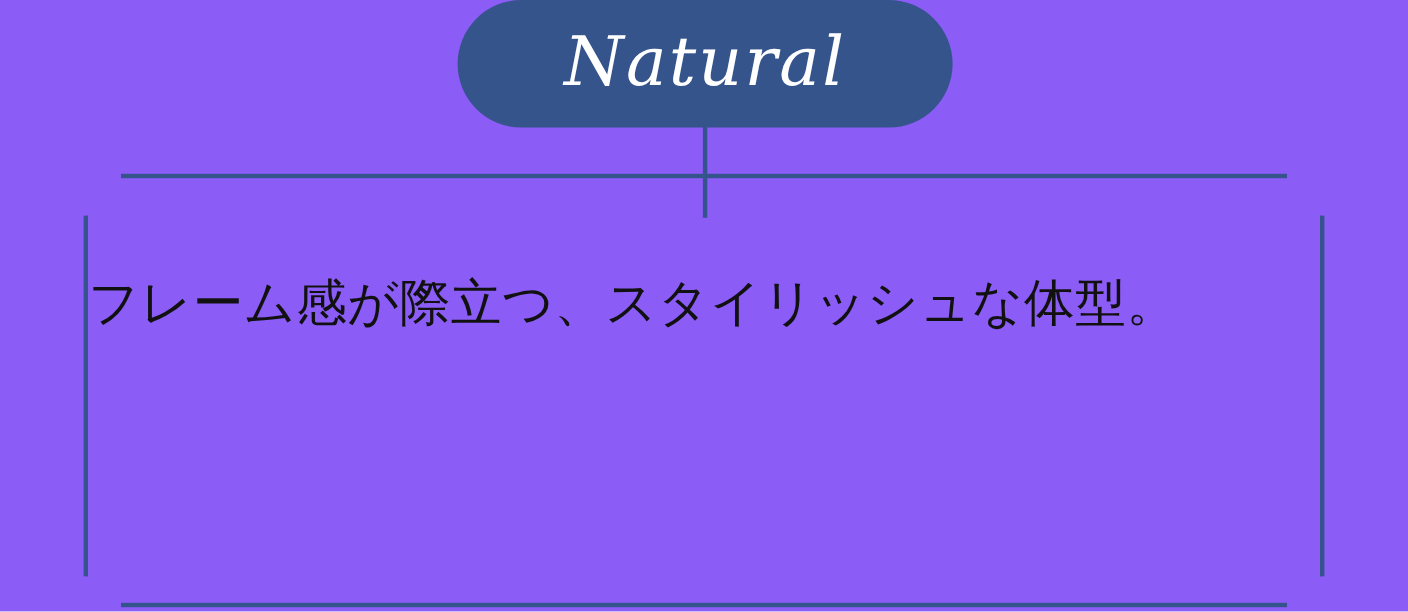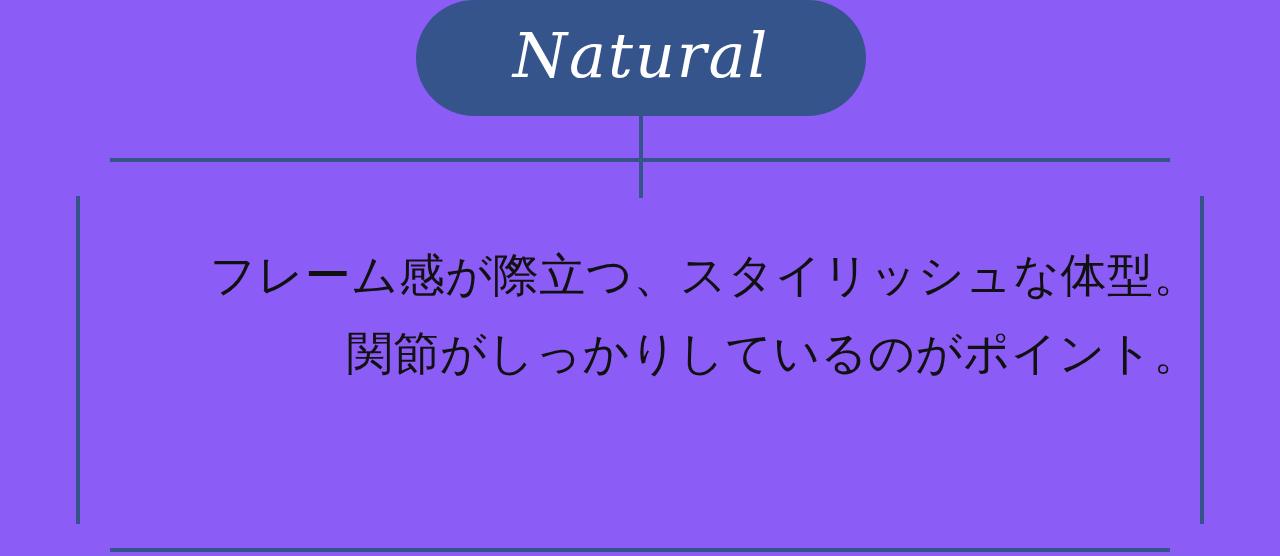--- a/index.html
+++ b/index.html
@@ -101,21 +101,21 @@
     height: 328px;
     background: var(--accent, #35548C);
   }
 
   
   .body-copy {
     position: absolute;
     left: 80px;
     top: 236px;
     width: 1120px;
-    text-align: right;
+    text-align: left;
   }
 
   .body-line {
     font-family: "DejaVu Sans", "Liberation Sans", sans-serif;
     font-size: 46px;
     line-height: 78px;
     font-weight: 400;
     color: #111111;
     letter-spacing: 0.5px;
     white-space: nowrap;
@@ -132,18 +132,17 @@
 
   <div class="connector-stem"></div>
 
   <div class="rule-top"></div>
 
   <div class="rule-left"></div>
   <div class="rule-right"></div>
 
   <div class="body-copy">
     <div class="body-line">フレーム感が際立つ、スタイリッシュな体型。</div>
-    <div class="body-line">関節がしっかりしているのがポイント。</div>
   </div>
 
   <div class="rule-bottom"></div>
 
 </div>
 
 </body></html>

